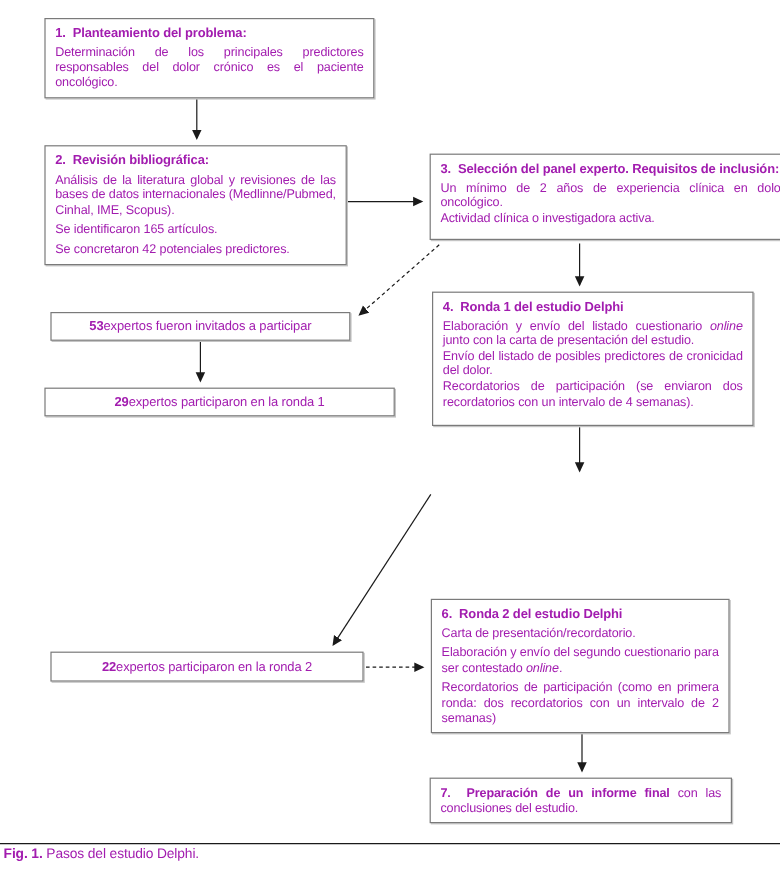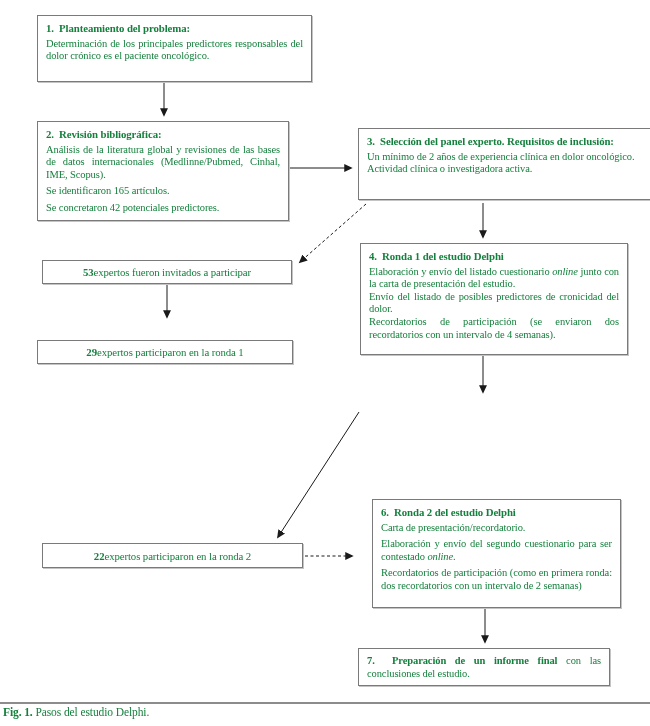--- a/index.html
+++ b/index.html
@@ -1,18 +1,18 @@
 <!DOCTYPE html>
 <html><head>
 <meta charset="utf-8">
 <style>
   html,body { margin:0; padding:0; background:#ffffff; }
   .canvas {
     position:relative; width:650px; height:726px; background:#ffffff;
-    font-family:Liberation Serif, serif; color:#15803d; overflow:hidden;
+    font-family:Liberation Sans, sans-serif; color:#a21caf; overflow:hidden;
   }
   .box {
     position:absolute; box-sizing:border-box; background:#ffffff;
     border:1px solid #7a7a7a; box-shadow:1px 1px 0 #c4c4c4;
     padding:6px 8px 5px 8px;
   }
   .box .title {
     font-weight:bold; font-size:10.8px; line-height:12.6px;
     margin:0 0 3px 0; letter-spacing:-0.1px;
   }
@@ -30,24 +30,24 @@
   }
   .b { font-weight:bold; }
   .i { font-style:italic; }
 
   
   #box1 { left:37px;  top:15px;  width:275px; min-height:67px; }
   #box2 { left:37px;  top:121px; width:252px; min-height:96px; }
   #box3 { left:358px; top:128px; width:305px; min-height:72px; }
   #box4 { left:360px; top:243px; width:268px; min-height:112px; }
   #box5 { left:360px; top:398px; width:268px; min-height:68px; }
-  #box6 { left:372px; top:499px; width:249px; min-height:109px; }
+  #box6 { left:359px; top:499px; width:249px; min-height:109px; }
   #box7 { left:358px; top:648px; width:252px; min-height:35px; }
   #mini53 { left:42px; top:260px; width:250px; height:24px; }
-  #mini29 { left:37px; top:323px; width:256px; height:24px;margin-top:17px; }
+  #mini29 { left:37px; top:323px; width:292px; height:24px; }
   #mini22 { left:42px; top:543px; width:261px; height:25px; }
 
   svg.arrows { position:absolute; left:0; top:0; width:650px; height:726px; pointer-events:none; }
   svg.arrows line { stroke:#1a1a1a; stroke-width:1; }
   svg.arrows line.dash { stroke-dasharray:3,2.5; }
 
   .figcap {
     position:absolute; left:3px; top:706px; font-size:11.5px; letter-spacing:-0.1px;
   }
 </style>

